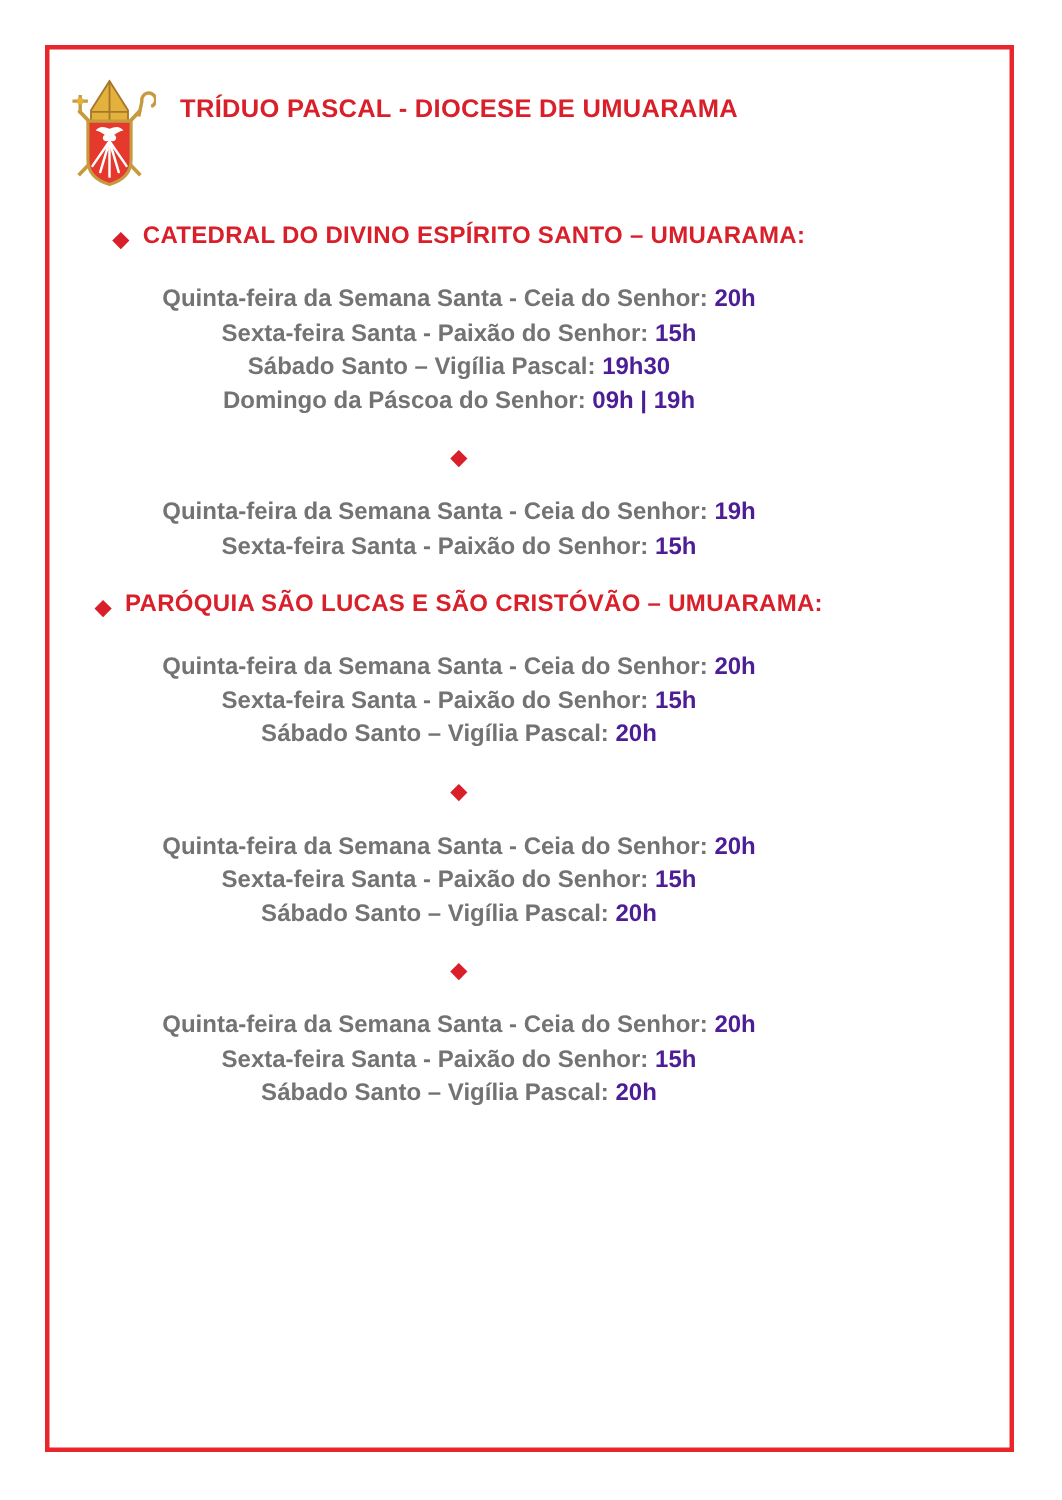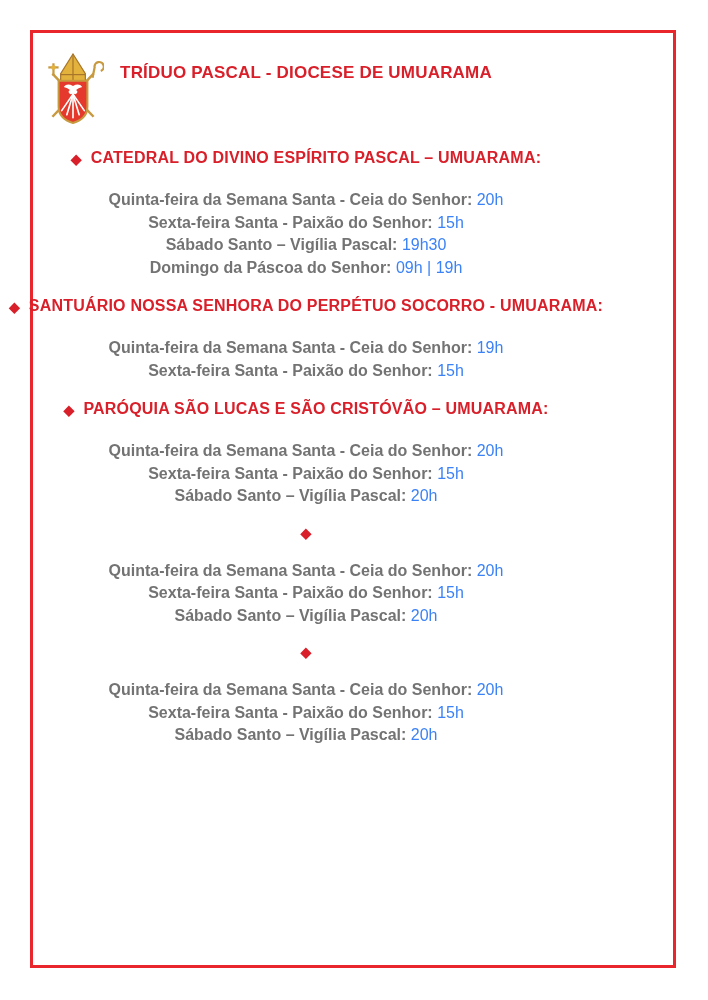--- a/index.html
+++ b/index.html
@@ -55,21 +55,21 @@
   }
   .lines { margin-top:21px; }
   .line {
     margin:0;
     text-align:center;
     font-size:16px;
     line-height:22.5px;
     white-space:nowrap;
   }
   .lbl { font-weight:700; color:#737373; }
-  .time { font-weight:400; color:#3b82f6; }
+  .time { font-weight:700; color:#4c1d95; }
 </style>
 </head>
 <body>
 
 <div class="frame"></div>
 
 <div class="content">
 
   <svg class="crest" viewBox="0 0 60 70" xmlns="http://www.w3.org/2000/svg" aria-hidden="true">
 
@@ -97,34 +97,33 @@
     </g>
 
     <path d="M30 32 q-6 -3 -9 1 q4 1 6 3 q-2 1 -1 3 q2 2 4 0 q2 2 4 0 q1 -2 -1 -3 q2 -2 6 -3 q-3 -4 -9 -1 Z" fill="#ffffff"></path>
   </svg>
 
   <h1 class="page-title">TRÍDUO PASCAL - DIOCESE DE UMUARAMA</h1>
 
   <section class="section">
     <h2 class="section-heading">
       <span class="diamond">◆</span>
-      <span>CATEDRAL DO DIVINO ESPÍRITO PASCAL – UMUARAMA:</span>
+      <span>CATEDRAL DO DIVINO ESPÍRITO SANTO – UMUARAMA:</span>
     </h2>
     <div class="lines">
       <p class="line"><span class="lbl">Quinta-feira da Semana Santa - Ceia do Senhor:</span> <span class="time">20h</span></p>
       <p class="line"><span class="lbl">Sexta-feira Santa - Paixão do Senhor:</span> <span class="time">15h</span></p>
       <p class="line"><span class="lbl">Sábado Santo – Vigília Pascal:</span> <span class="time">19h30</span></p>
       <p class="line"><span class="lbl">Domingo da Páscoa do Senhor:</span> <span class="time">09h | 19h</span></p>
     </div>
   </section>
 
   <section class="section">
     <h2 class="section-heading">
       <span class="diamond">◆</span>
-      <span>SANTUÁRIO NOSSA SENHORA DO PERPÉTUO SOCORRO - UMUARAMA:</span>
     </h2>
     <div class="lines">
       <p class="line"><span class="lbl">Quinta-feira da Semana Santa - Ceia do Senhor:</span> <span class="time">19h</span></p>
       <p class="line"><span class="lbl">Sexta-feira Santa - Paixão do Senhor:</span> <span class="time">15h</span></p>
     </div>
   </section>
 
   <section class="section">
     <h2 class="section-heading">
       <span class="diamond">◆</span>

